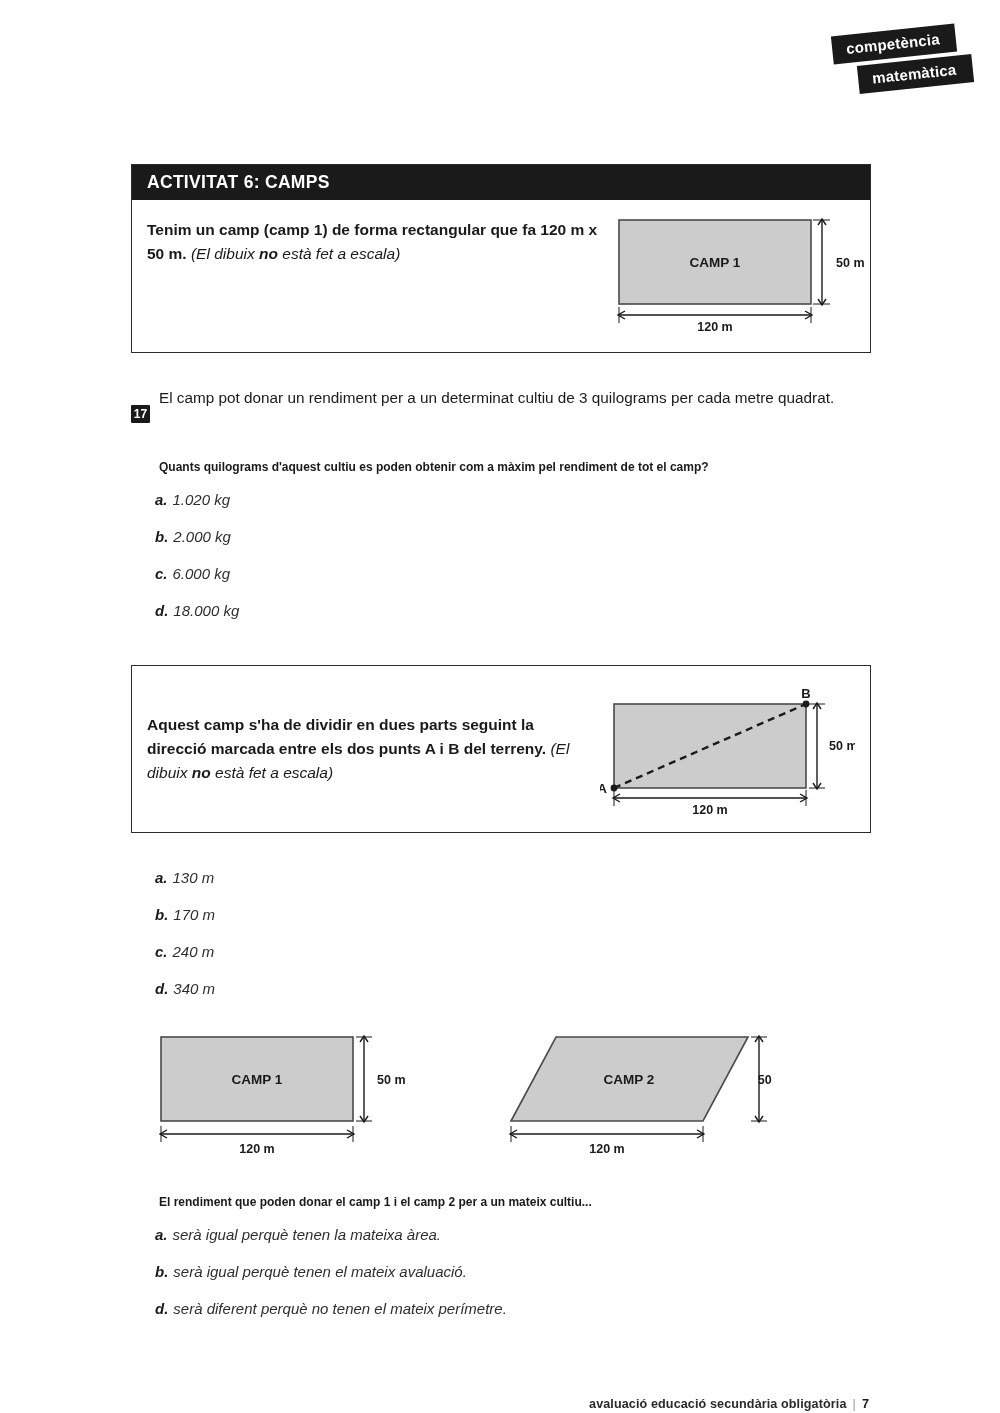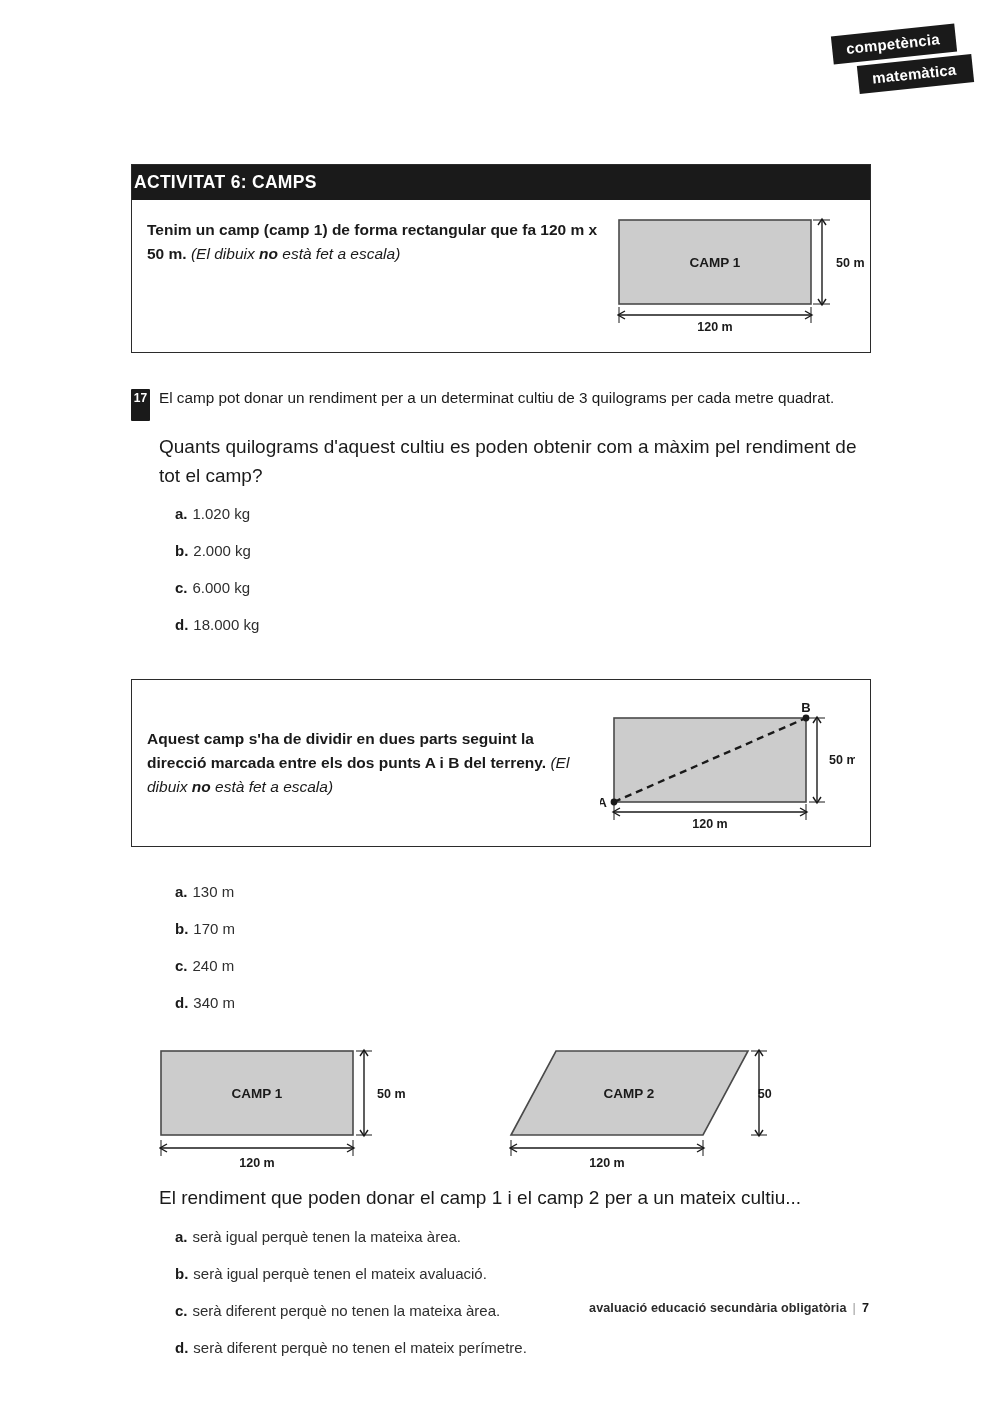--- a/index.html
+++ b/index.html
@@ -57,21 +57,21 @@
     border: 1.5px solid #2b2b2b;
     margin-top: 164px;
     background: #fff;
   }
   .activity-header {
     background: #1a1a1a;
     color: #ffffff;
     font-weight: bold;
     font-size: 17.5px;
     letter-spacing: 0.3px;
-    padding: 7px 0 7px 2px;
+    padding: 7px 0 7px 15px;
   }
   .activity-body {
     display: flex;
     align-items: flex-start;
     padding: 16px 14px 18px 15px;
     min-height: 118px;
   }
   .activity-text {
     flex: 0 0 460px;
     font-size: 15.5px;
@@ -121,47 +121,48 @@
   .question {
     margin-top: 34px;
   }
   .q-head {
     display: flex;
     align-items: flex-start;
   }
   .q-badge {
     flex: 0 0 auto;
     width: 19px;
-    height: 32px;
+    height: 18px;
     background: #1a1a1a;
     color: #fff;
     font-size: 12px;
     font-weight: bold;
     line-height: 18px;
     text-align: center;
     margin-right: 9px;
-    margin-top: 2px;
+    margin-top: 18px;
     border-radius: 1px;
   }
   .q-stem {
     font-size: 15.3px;
     font-weight: normal;
     line-height: 1.5;
     flex: 1 1 auto;
   }
   .q-sub {
-    font-size: 19px;
-    font-weight: normal;
+    font-size: 12px;
+    font-weight: bold;
     line-height: 1.5;
-    margin-top: 12px;
+    margin-top: 35px;
     margin-left: 28px;
   }
   .options {
     margin-top: 13px;
-    margin-left: 44px;
+    margin-left: 24px;
+    font-style: italic;
   }
   .option {
     font-size: 15px;
     line-height: 1.4;
     margin-bottom: 16px;
     color: #2e2e2e;
   }
   .option:last-child { margin-bottom: 0; }
   .option .letter {
     font-weight: bold;
@@ -178,21 +179,21 @@
     margin-top: 22px;
     margin-left: 28px;
     align-items: flex-start;
   }
   .q19-gap { width: 95px; }
 
   
   .footer {
     position: absolute;
     right: 131px;
-    top: 1301px;
+    top: 1397px;
     font-size: 12.6px;
     font-weight: bold;
     color: #2b2b2b;
     letter-spacing: 0.1px;
   }
   .footer .sep {
     color: #9a9a9a;
     font-weight: normal;
     margin: 0 6px;
   }
@@ -341,21 +342,20 @@
           <line x1="194" y1="93" x2="194" y2="109" stroke="#1a1a1a" stroke-width="1"></line>
           <text x="98" y="120" font-family="Liberation Sans, sans-serif" font-size="12.5" font-weight="bold" fill="#1a1a1a" text-anchor="middle">120 m</text>
         </svg>
       </div>
     </div>
 
     <div class="q-sub">El rendiment que poden donar el camp 1 i el camp 2 per a un mateix cultiu...</div>
     <div class="options">
       <div class="option"><span class="letter">a.</span><span>serà igual perquè tenen la mateixa àrea.</span></div>
       <div class="option"><span class="letter">b.</span><span>serà igual perquè tenen el mateix avaluació.</span></div>
-      <div class="option"><span class="letter">c.</span><span>serà diferent perquè no tenen la mateixa àrea.</span></div>
       <div class="option"><span class="letter">d.</span><span>serà diferent perquè no tenen el mateix perímetre.</span></div>
     </div>
   </div>
 
 </div>
 
 <div class="footer">
   <span>avaluació educació secundària obligatòria</span><span class="sep">|</span><span class="pagenum">7</span>
 </div>
 

